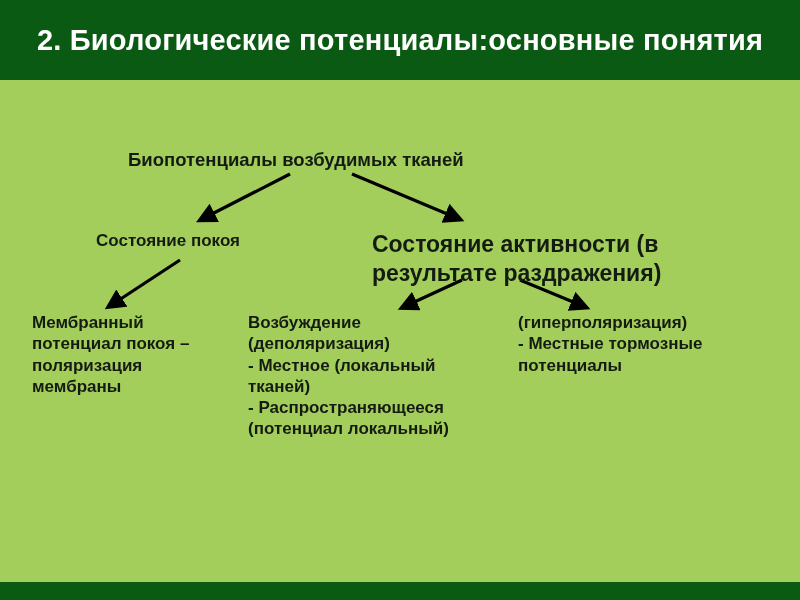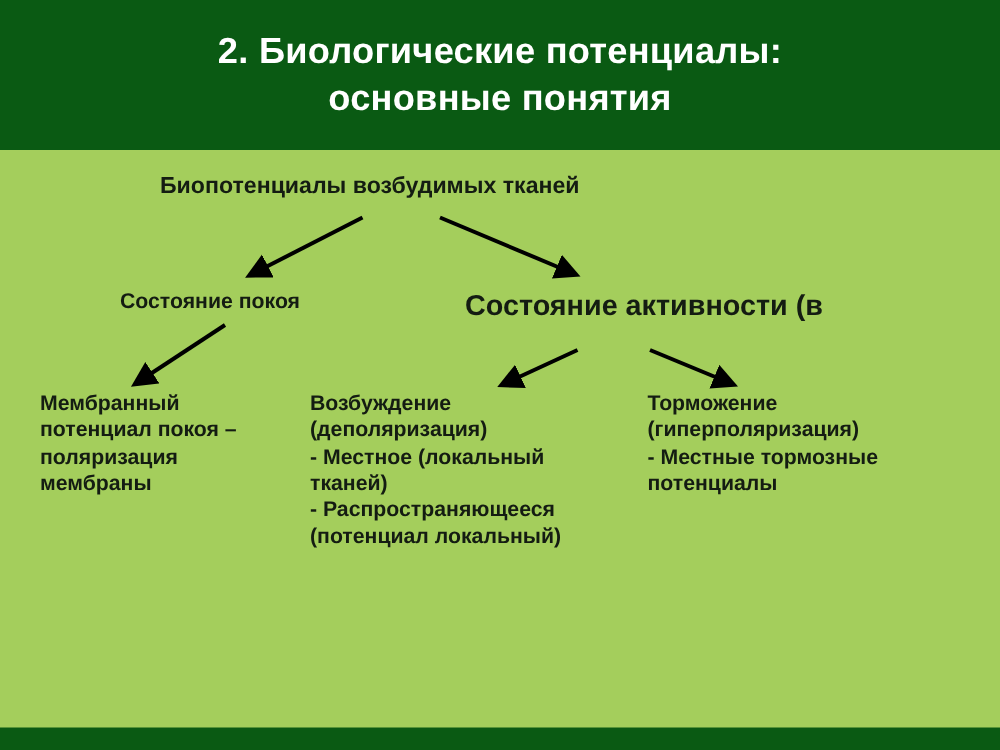--- a/index.html
+++ b/index.html
@@ -18,24 +18,24 @@
     width: 800px;
     height: 600px;
     background: #a4ce5c;
     box-sizing: border-box;
   }
   .title-band {
     position: absolute;
     left: 0;
     top: 0;
     width: 800px;
-    height: 120px;
+    height: 80px;
     background: #0a5a13;
     display: flex;
-    flex-direction: column;
+    flex-direction: row;
     align-items: center;
     justify-content: center;
   }
   .title-line {
     color: #ffffff;
     font-size: 29px;
     font-weight: bold;
     line-height: 38px;
     text-align: center;
     letter-spacing: 0.2px;
@@ -64,21 +64,21 @@
     pointer-events: none;
   }
   .node {
     position: absolute;
     color: #141c12;
     font-weight: bold;
     line-height: 1.25;
   }
   .node-root {
     left: 128px;
-    top: 24px;
+    top: 36px;
     width: 420px;
     font-size: 18.5px;
     text-align: left;
   }
   .node-rest {
     left: 96px;
     top: 118px;
     width: 260px;
     font-size: 17px;
   }
@@ -138,40 +138,40 @@
     <div class="node node-root">
       <p>Биопотенциалы возбудимых тканей</p>
     </div>
 
     <div class="node node-rest">
       <p>Состояние покоя</p>
     </div>
 
     <div class="node node-active">
       <p>Состояние активности (в</p>
+      <p>результате раздражения)</p>
     </div>
 
     <div class="node node-mp">
       <p>Мембранный</p>
       <p>потенциал покоя –</p>
       <p>поляризация</p>
       <p>мембраны</p>
     </div>
 
     <div class="node node-exc">
       <p>Возбуждение</p>
       <p>(деполяризация)</p>
       <p>- Местное (локальный</p>
       <p>тканей)</p>
       <p>- Распространяющееся</p>
       <p>(потенциал локальный)</p>
     </div>
 
     <div class="node node-inh">
-      <p>Торможение</p>
       <p>(гиперполяризация)</p>
       <p>- Местные тормозные</p>
       <p>потенциалы</p>
     </div>
 
   </div>
 
   <div class="footer-band"></div>
 </div>
 

